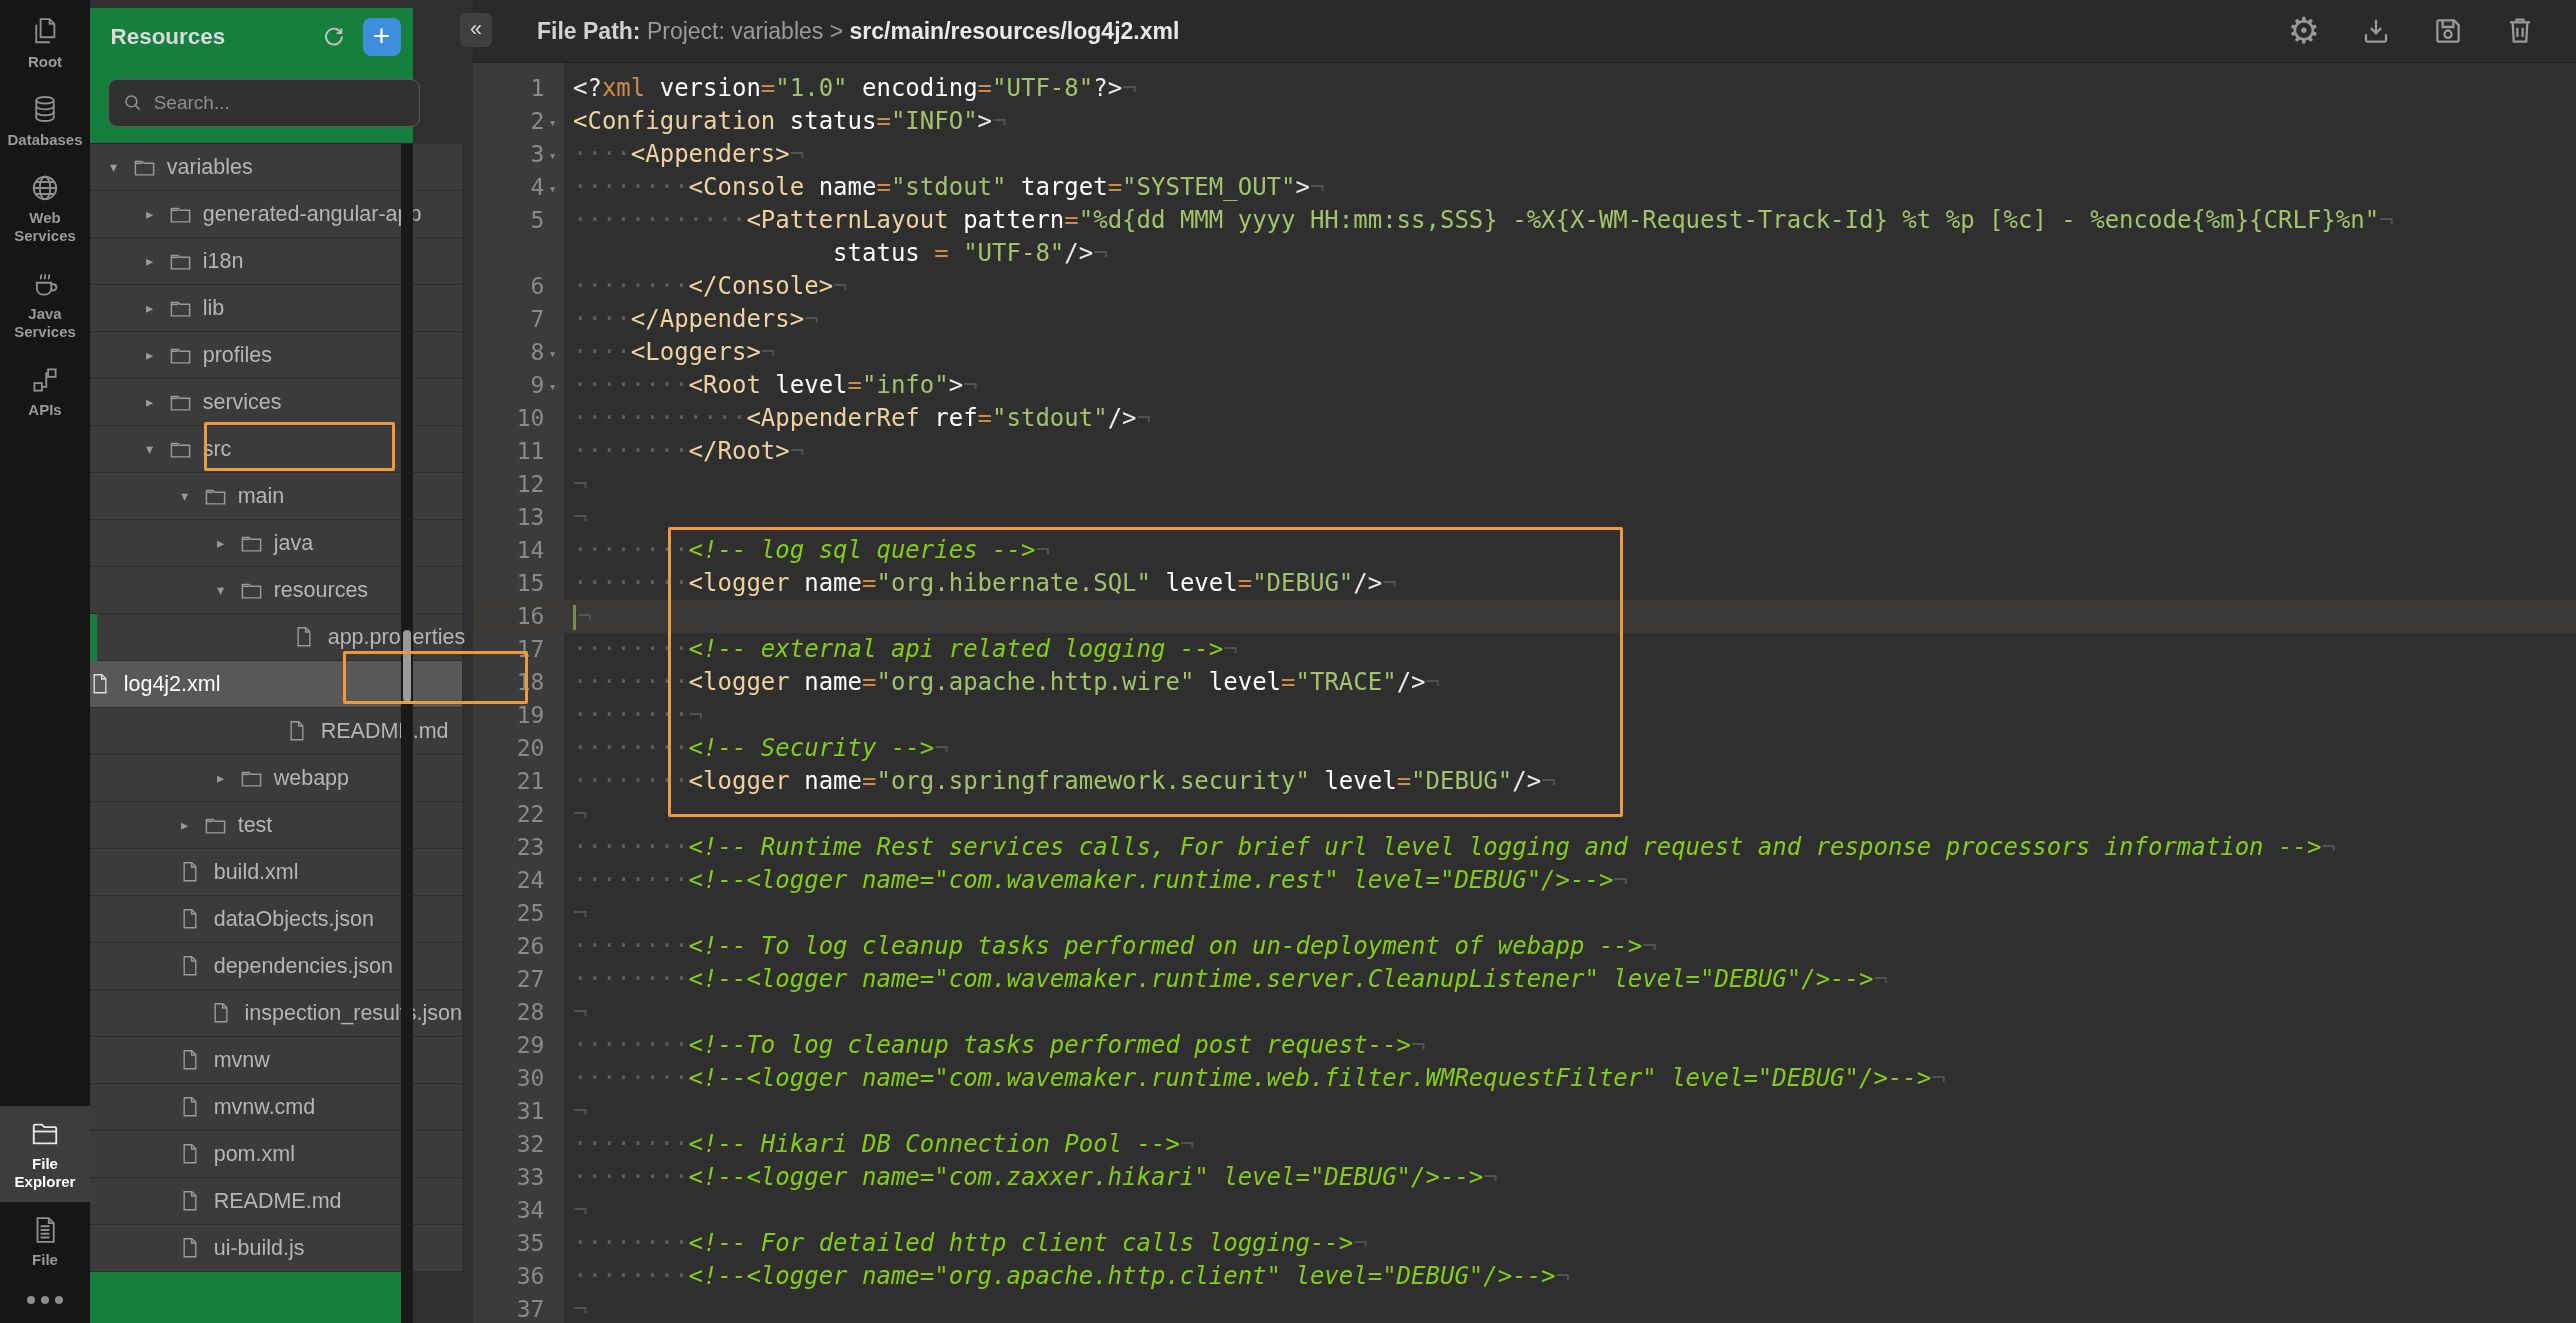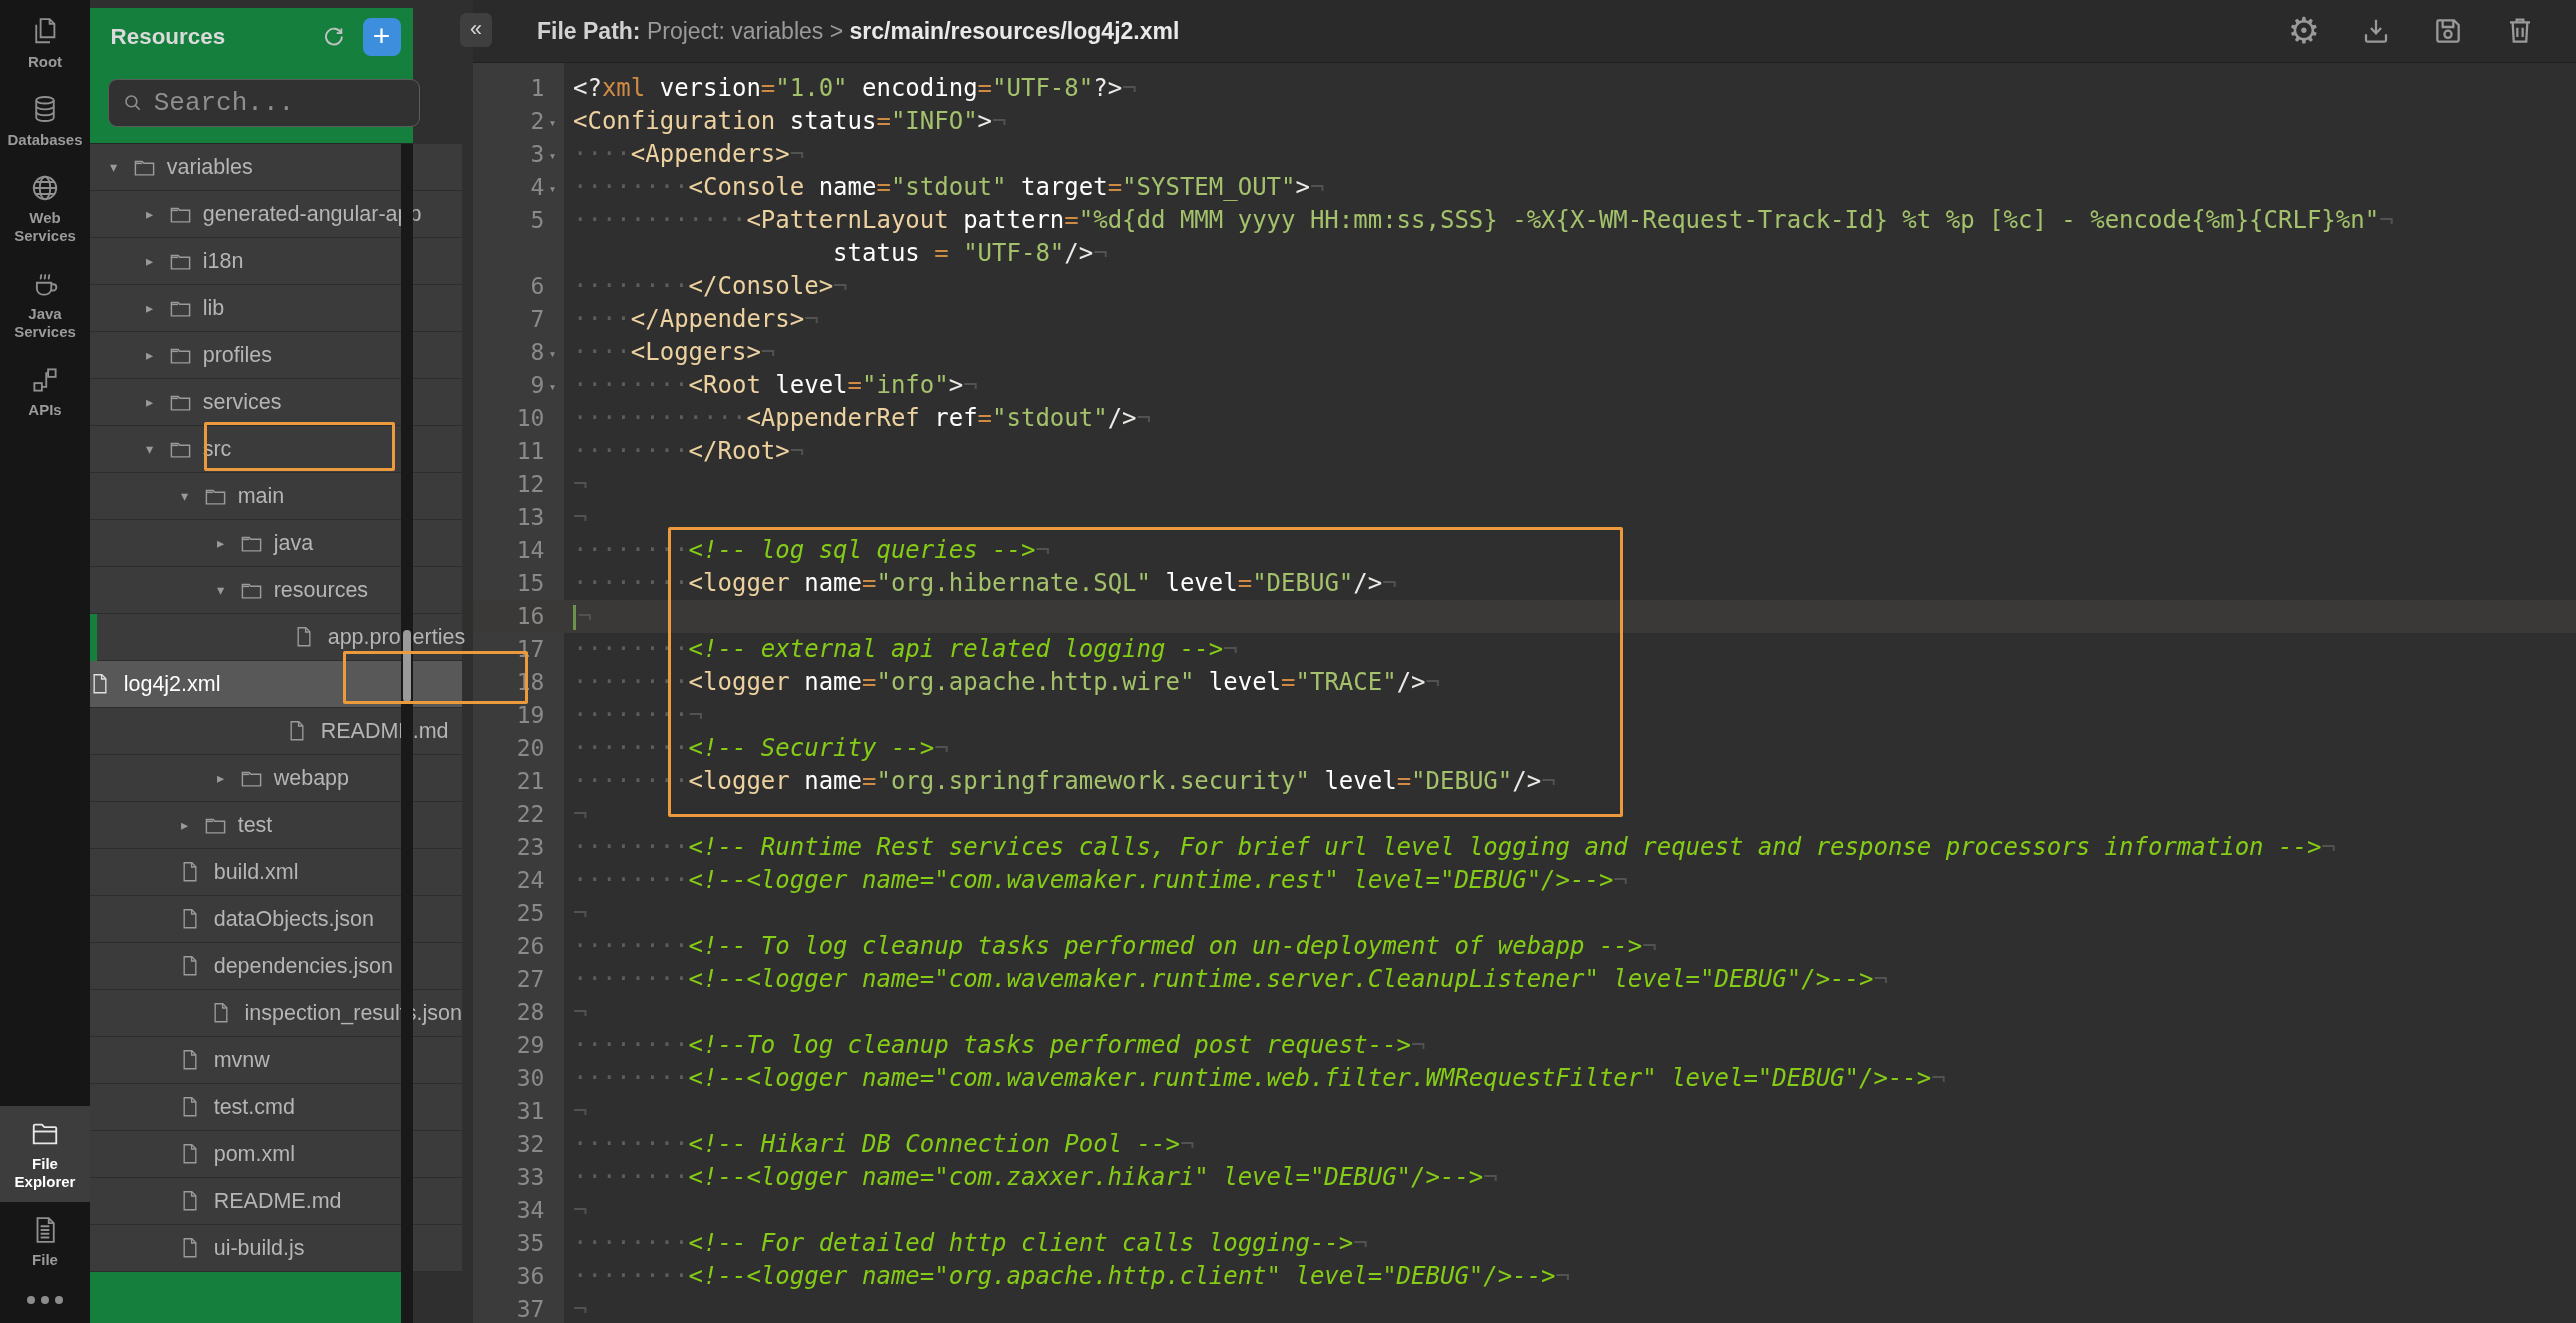--- a/index.html
+++ b/index.html
@@ -32,21 +32,21 @@
   .sb-refresh { width:30px; height:30px; display:flex; align-items:center; justify-content:center;
                 margin-right:14.3px; cursor:pointer; }
   .sb-refresh svg { stroke:#c2c2c2; fill:none; stroke-width:1.8; }
   .sb-plus { width:38px; height:38px; border-radius:8px; background:#3E8EDE; color:#fff;
              font-size:30px; line-height:36px; text-align:center; cursor:pointer; font-weight:400; }
   .sb-search { position:absolute; left:18px; top:71px; width:312px; height:48px;
                border:1.8px solid #5c5c5c; border-radius:9px; background:#313131;
                display:flex; align-items:center; padding:0 12.5px; }
   .sb-search svg { stroke:#8f8f8f; fill:none; stroke-width:1.8; flex:0 0 auto; }
   .sb-search input { flex:1; margin-left:10.7px; border:none; outline:none; background:transparent;
-                     font-size:26px; color:#cfcfcf; font-family:Liberation Mono, monospace; }
+                     font-size:19px; color:#cfcfcf; font-family:Liberation Sans, sans-serif; }
   .sb-search input::placeholder { color:#8f8f8f; }
   .sb-divider { position:absolute; left:0; top:135px; width:100%; height:0.9px; background:#262626; }
   #tree { position:absolute; left:0; top:136px; width:372px; }
   .tree-row { height:47px; background:#3b3b3b; border-bottom:0.9px solid #2d2d2d;
               display:flex; align-items:center; cursor:pointer; }
   .tree-row.selected { background:#585858; }
   .tree-caret { width:23px; font-size:14.3px; color:#9a9a9a; flex:0 0 auto; }
   .tree-ico { width:23px; height:21.5px; margin-right:10.7px; flex:0 0 auto; }
   .tree-ico svg { stroke:#9b9b9b; fill:none; stroke-width:1.5; }
   .tree-row.selected .tree-ico svg { stroke:#e0e0e0; }
@@ -360,21 +360,21 @@
               <path d="M3.5 2h8.5l4.5 4.5V22h-13z"></path>
               <path d="M11.8 2v4.7h4.7"></path>
             </svg></span>
           <span class="tree-label">mvnw</span>
         </div>
         <div class="tree-row" style="padding-left: 90px;">
           <span class="tree-ico"><svg width="20" height="21.5" viewBox="0 0 20 24">
               <path d="M3.5 2h8.5l4.5 4.5V22h-13z"></path>
               <path d="M11.8 2v4.7h4.7"></path>
             </svg></span>
-          <span class="tree-label">test.cmd</span>
+          <span class="tree-label">mvnw.cmd</span>
         </div>
         <div class="tree-row" style="padding-left: 90px;">
           <span class="tree-ico"><svg width="20" height="21.5" viewBox="0 0 20 24">
               <path d="M3.5 2h8.5l4.5 4.5V22h-13z"></path>
               <path d="M11.8 2v4.7h4.7"></path>
             </svg></span>
           <span class="tree-label">pom.xml</span>
         </div>
         <div class="tree-row" style="padding-left: 90px;">
           <span class="tree-ico"><svg width="20" height="21.5" viewBox="0 0 20 24">

